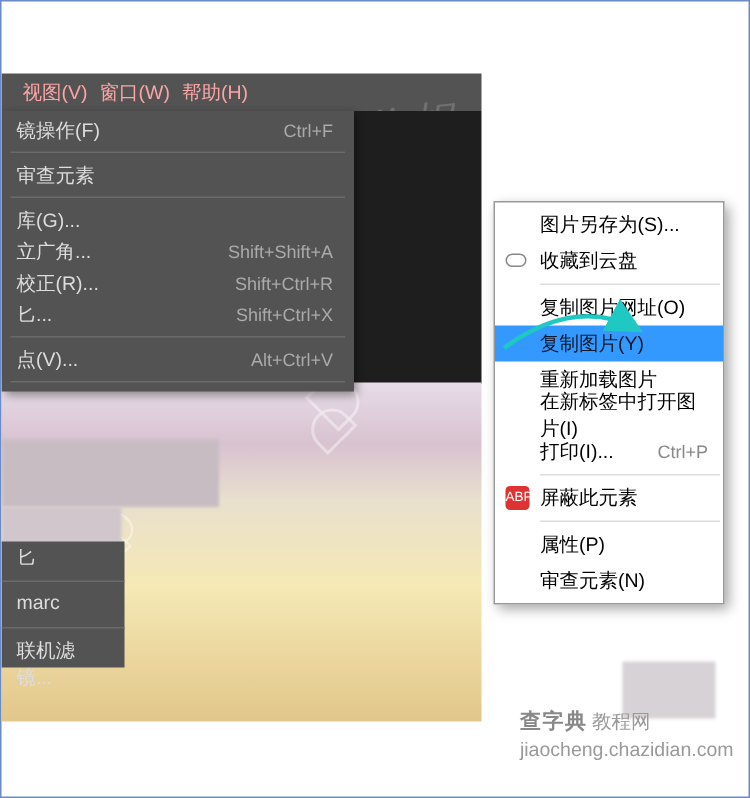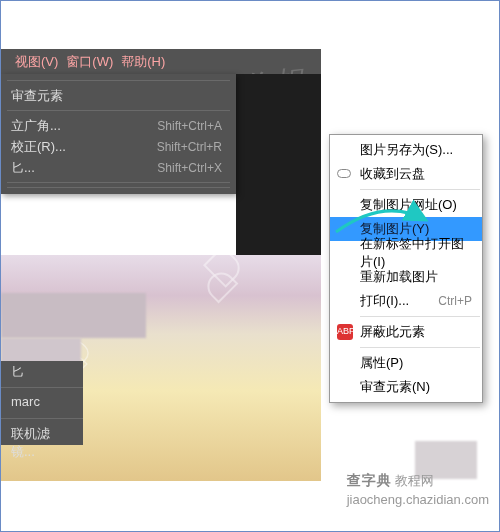--- a/index.html
+++ b/index.html
@@ -46,38 +46,49 @@
 <div class="dark-area"></div>
 <div class="bg-img">
   <div class="heart" style="top:18px;left:205px"></div>
   <div class="heart" style="top:98px;left:60px;transform:rotate(-45deg) scale(.7)"></div>
 </div>
 <div class="blur1"></div>
 <div class="blur2"></div>
 <div class="blur3"></div>
 
 <div class="left-menu">
+  <div class="mi">
+      <span>镜操作(F)</span>
+      <span class="shortcut">Ctrl+F</span>
+    </div>
   <div class="sep"></div>
   <div class="mi">
       <span>审查元素</span>
     </div>
   <div class="sep"></div>
   <div class="mi">
+      <span>库(G)...</span>
+    </div>
+  <div class="mi">
       <span>立广角...</span>
-      <span class="shortcut">Shift+Ctrl+A</span>
+      <span class="shortcut">Shift+Shift+A</span>
     </div>
   <div class="mi">
       <span>校正(R)...</span>
       <span class="shortcut">Shift+Ctrl+R</span>
     </div>
   <div class="mi">
       <span>匕...</span>
       <span class="shortcut">Shift+Ctrl+X</span>
     </div>
   <div class="sep"></div>
+  <div class="mi">
+      <span>点(V)...</span>
+      <span class="shortcut">Alt+Ctrl+V</span>
+    </div>
   <div class="sep"></div>
 </div>
 
 <div class="left-bottom">
   <div class="mi">匕</div>
   <div class="sep"></div>
   <div class="mi">marc</div>
   <div class="sep"></div>
   <div class="mi">联机滤镜...</div>
 </div>
@@ -93,24 +104,24 @@
       <span>收藏到云盘</span>
     </div>
   <div class="sep2"></div>
   <div class="ci">
       <span>复制图片网址(O)</span>
     </div>
   <div class="ci hl">
       <span>复制图片(Y)</span>
     </div>
   <div class="ci">
-      <span>在新标签中打开图片(I)</span>
+      <span>重新加载图片</span>
     </div>
   <div class="ci">
-      <span>重新加载图片</span>
+      <span>在新标签中打开图片(I)</span>
     </div>
   <div class="ci">
       <span>打印(I)...</span>
       <span class="shortcut" style="color:#888">Ctrl+P</span>
     </div>
   <div class="sep2"></div>
   <div class="ci">
       <span class="ico abp">ABP</span>
       <span>屏蔽此元素</span>
     </div>

